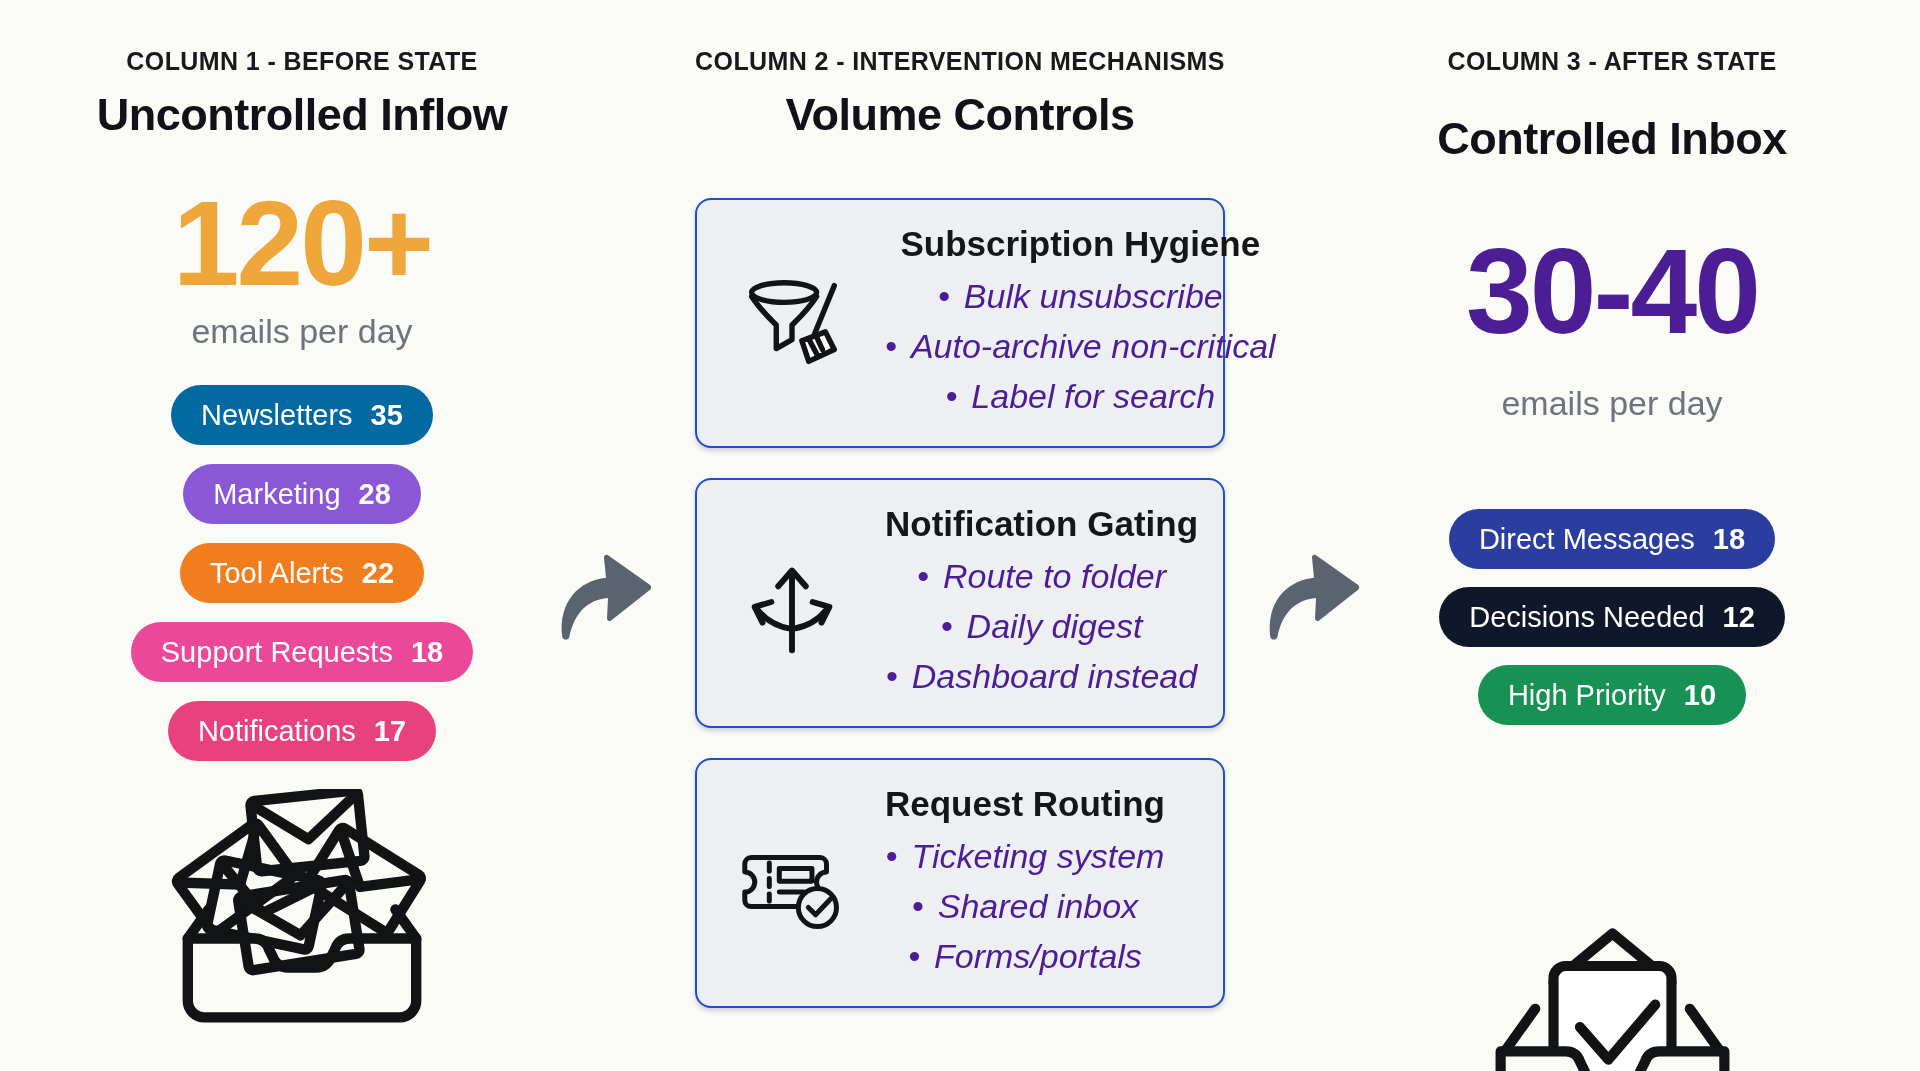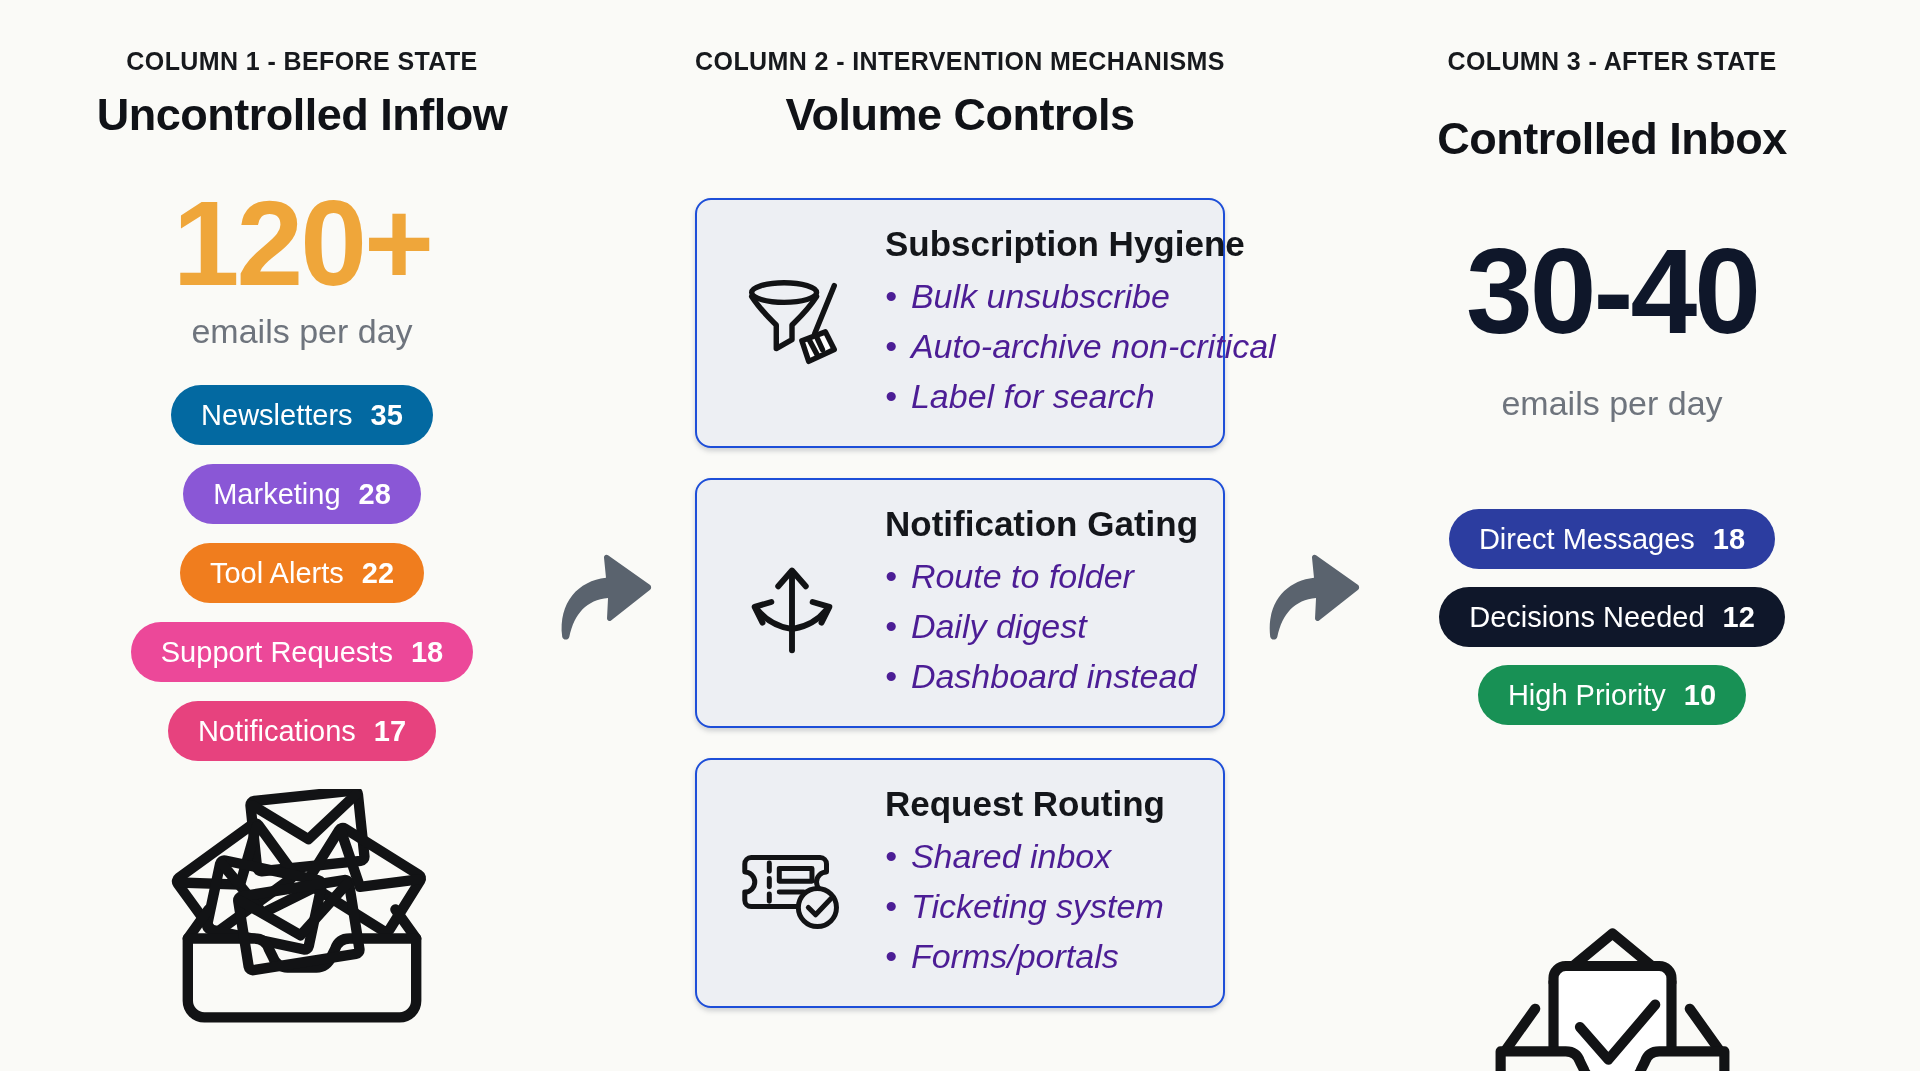--- a/index.html
+++ b/index.html
@@ -2,21 +2,21 @@
 <html><head>
 <meta charset="utf-8">
 <style>
   html,body { margin:0; padding:0; }
   body {
     width:1920px; height:1071px; overflow:hidden;
     background:#FAFAF7;
     font-family:"Liberation Sans","DejaVu Sans",sans-serif;
     color:#15171B;
   }
-  .stage { position:relative; width:1920px; height:1071px; }
+  .stage { position:relative; width:1920px; height:1071px;text-align:center; }
 
   .col { position:absolute; top:0; display:flex; flex-direction:column; align-items:center; }
   .col-before { left:40px;  width:524px; }
   .col-mid    { left:680px; width:560px; }
   .col-after  { left:1372px;width:480px;gap:24px; }
 
   .kicker {
     margin-top:47px; font-size:25px; font-weight:700;
     letter-spacing:0.4px; color:#17191D; white-space:nowrap;
   }
@@ -185,39 +185,39 @@
             <path d="M40 38 V80" stroke-dasharray="9 8"></path>
             <rect x="51" y="44" width="36" height="14"></rect>
             <path d="M51 70 h27"></path>
             <circle cx="93" cy="87" r="21" fill="#EDEFF3"></circle>
             <path d="M83 87 l8 8 l17 -18"></path>
           </g>
         </svg>
         <div class="card-body">
           <h3 class="card-title">Request Routing</h3>
           <ul>
+            <li>Ticketing system</li>
             <li>Shared inbox</li>
-            <li>Ticketing system</li>
             <li>Forms/portals</li>
           </ul>
         </div>
       </div>
 
     </div>
   </section>
 
   <svg class="flow-arrow second" viewBox="0 0 110 110">
     <path fill="#5A636E" d="M12 97 C8 63 28 42 55 39 L53 19 a2.5 2.5 0 0 1 4 -2 L98 46 a3 3 0 0 1 0 5 L60 81 a2.5 2.5 0 0 1 -4 -2 L57 59 C36 61 24 74 19 97 a3.6 3.6 0 0 1 -7 0 Z"></path>
   </svg>
 
   <section class="col col-after">
     <div class="kicker">COLUMN 3 - AFTER STATE</div>
     <div class="col-title">Controlled Inbox</div>
 
-    <div class="metric-value" style="color: #0f172a;">30-40</div>
+    <div class="metric-value" style="color: #4c1d95;">30-40</div>
     <div class="metric-label">emails per day</div>
 
     <div class="pills">
       <div class="pill" style="background: rgb(44, 61, 160);">
         <span class="pill-label">Direct Messages</span>
         <span class="pill-count">18</span>
       </div>
       <div class="pill" style="background: #0f172a;">
         <span class="pill-label">Decisions Needed</span>
         <span class="pill-count">12</span>

